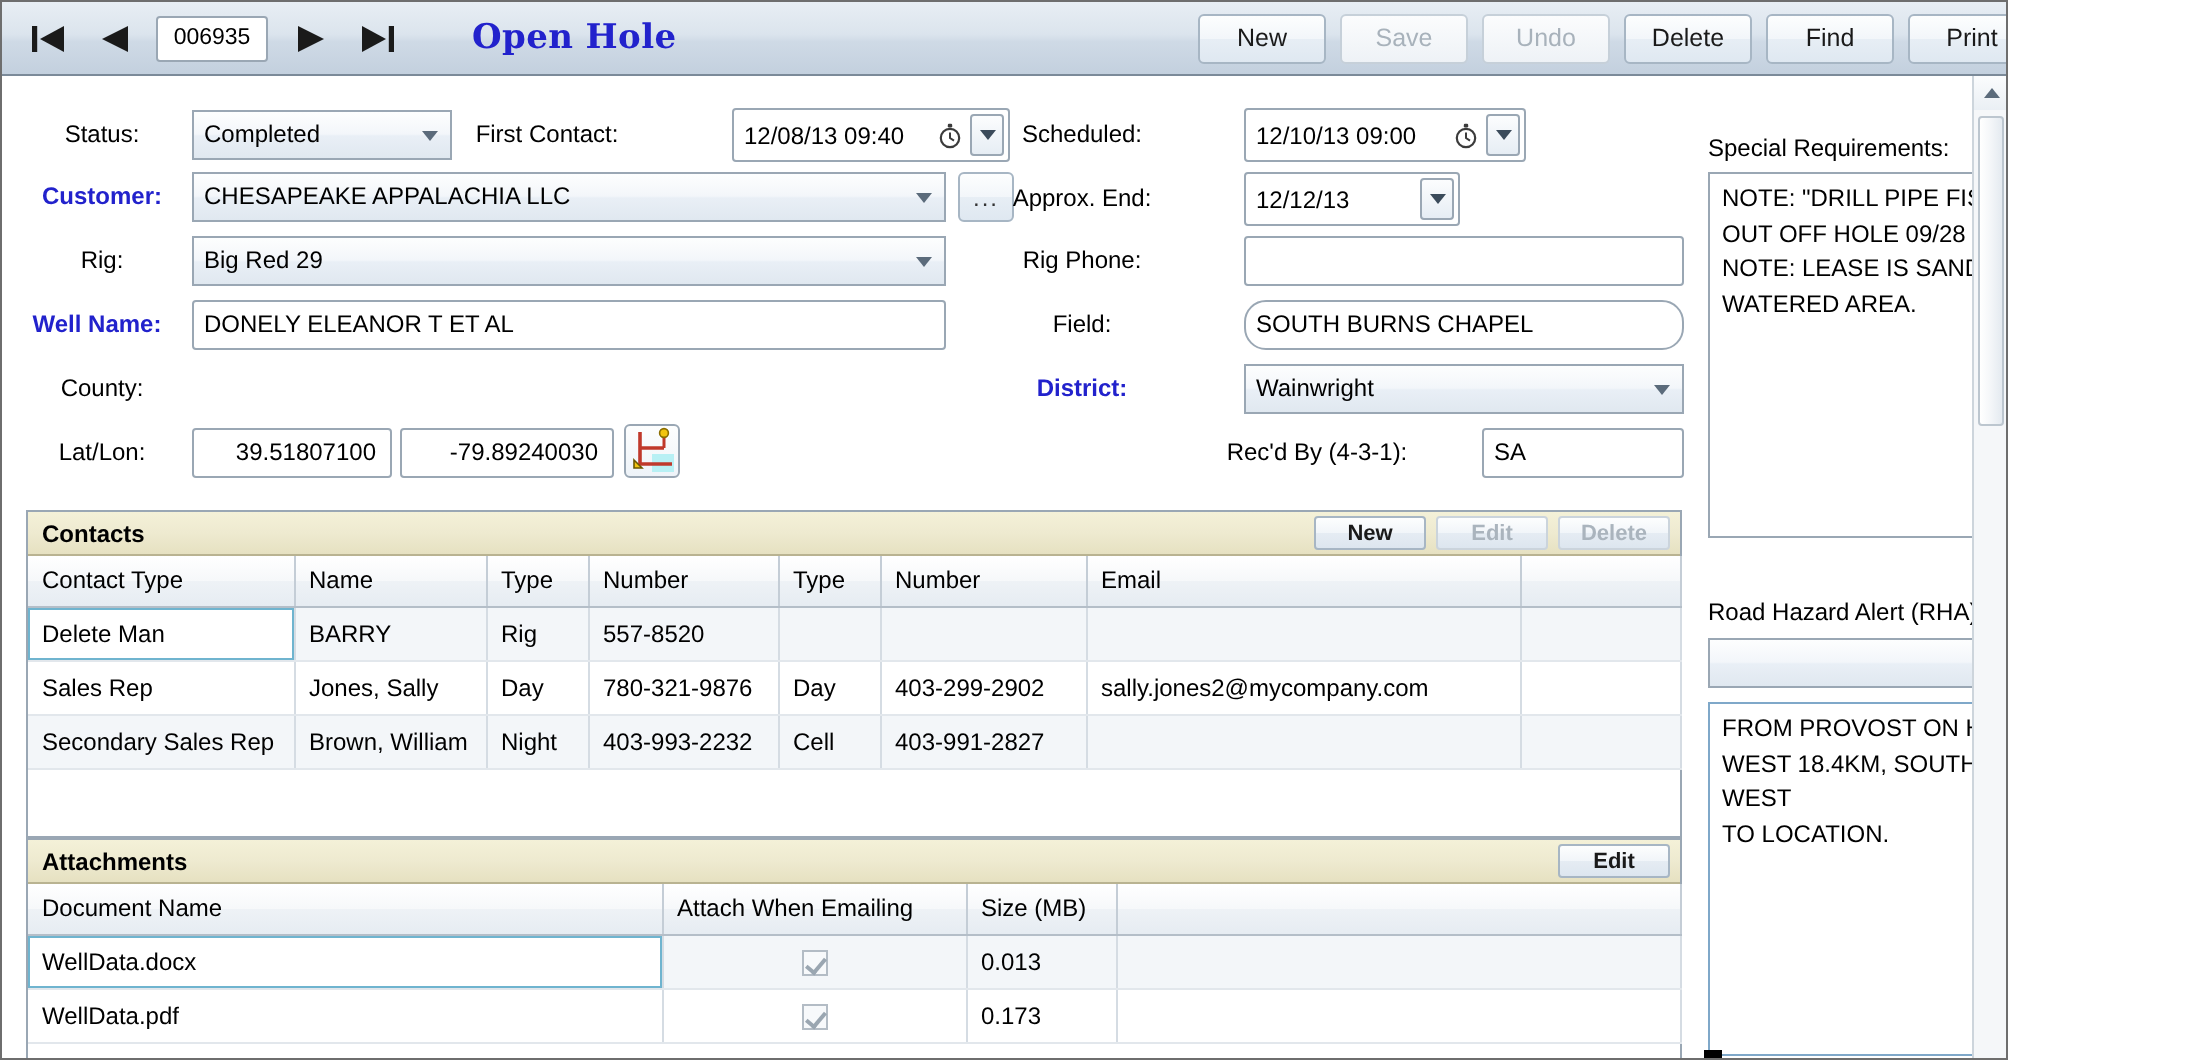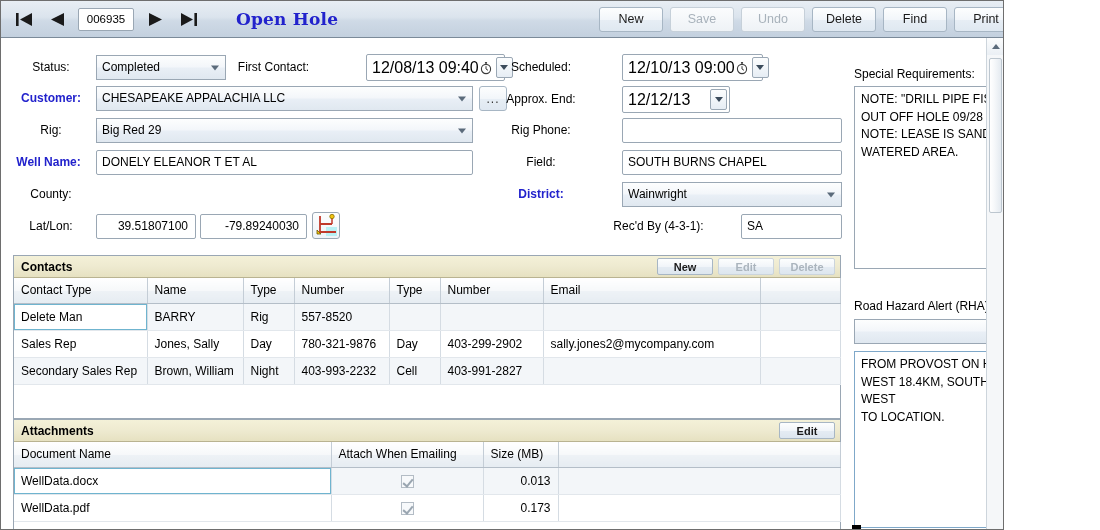--- a/index.html
+++ b/index.html
@@ -90,21 +90,21 @@
     border-left: 4px solid transparent; border-right: 4px solid transparent;
     border-top: 5px solid #5b6b7b;
   }
 
   
   .datefield {
     position: absolute; height: 27px;
     background: #fff; border: 1px solid #9aa7b4; border-radius: 2px;
     display: flex; align-items: center; padding-left: 5px;
   }
-  .datefield .dtxt { font-size: 16px; color:#000; white-space: nowrap; }
+  .datefield .dtxt { font-size: 12px; color:#000; white-space: nowrap; }
   .datefield .clk { margin-left: auto; margin-right: 3px; width: 14px; height: 14px; flex: 0 0 auto; }
   .ddbtn {
     width: 17px; height: 21px; margin-right: 2px; flex: 0 0 auto;
     background: linear-gradient(to bottom, #fcfdfe, #e6edf4);
     border: 1px solid #9aa7b4; border-radius: 2px;
     display: flex; align-items: center; justify-content: center; cursor: pointer;
   }
   .ddbtn i {
     width: 0; height: 0;
     border-left: 4px solid transparent; border-right: 4px solid transparent;
@@ -157,21 +157,21 @@
     font-size: 12px; padding: 0 7px; color: #000;
     overflow: hidden; white-space: nowrap;
   }
   tr.alt td { background: #f3f6f9; }
   tr.norm td { background: #ffffff; }
   td.selcell {
     background: #ffffff !important;
     box-shadow: inset 0 0 0 1px #6fb4cf;
   }
   td.ctr { text-align: center; }
-  td.rt { text-align: right; padding-right: 10px; }
+  td.rt { padding-right: 10px; }
   .chk {
     display: inline-block; width: 13px; height: 13px;
     border: 1px solid #b3bcc5; background: #f7f9fb;
     position: relative; vertical-align: middle;
   }
   .chk::after {
     content: ""; position: absolute; left: 3px; top: 1px;
     width: 4px; height: 8px;
     border-right: 2px solid #9aa6b1; border-bottom: 2px solid #9aa6b1;
     transform: rotate(40deg);
@@ -331,21 +331,21 @@
       <span class="dtxt">12/12/13</span>
       <span class="ddbtn" style="margin-left:auto;">
           <i></i>
         </span>
     </div>
 
     <div class="lbl" style="left:470px; top:85px; width:140px;">Rig Phone:</div>
     <div class="tf" style="left:621px; top:80px; width:220px;"></div>
 
     <div class="lbl" style="left:470px; top:117px; width:140px;">Field:</div>
-    <div class="tf" style="left:621px; top:112px; width:220px;">SOUTH BURNS CHAPEL</div>
+    <div class="tf" style="left:621px; top:112px; width:220px;border-radius:11px;">SOUTH BURNS CHAPEL</div>
 
     <div class="lbl b" style="left:470px; top:149px; width:140px;">District:</div>
     <div class="combo" style="left:621px; top:144px; width:220px;">
       <span>Wainwright</span>
       <span class="arw"></span>
     </div>
 
     <div class="lbl" style="left:580px; top:181px; width:155px;">Rec'd By (4-3-1):</div>
     <div class="tf" style="left:740px; top:176px; width:101px;">SA</div>
 

